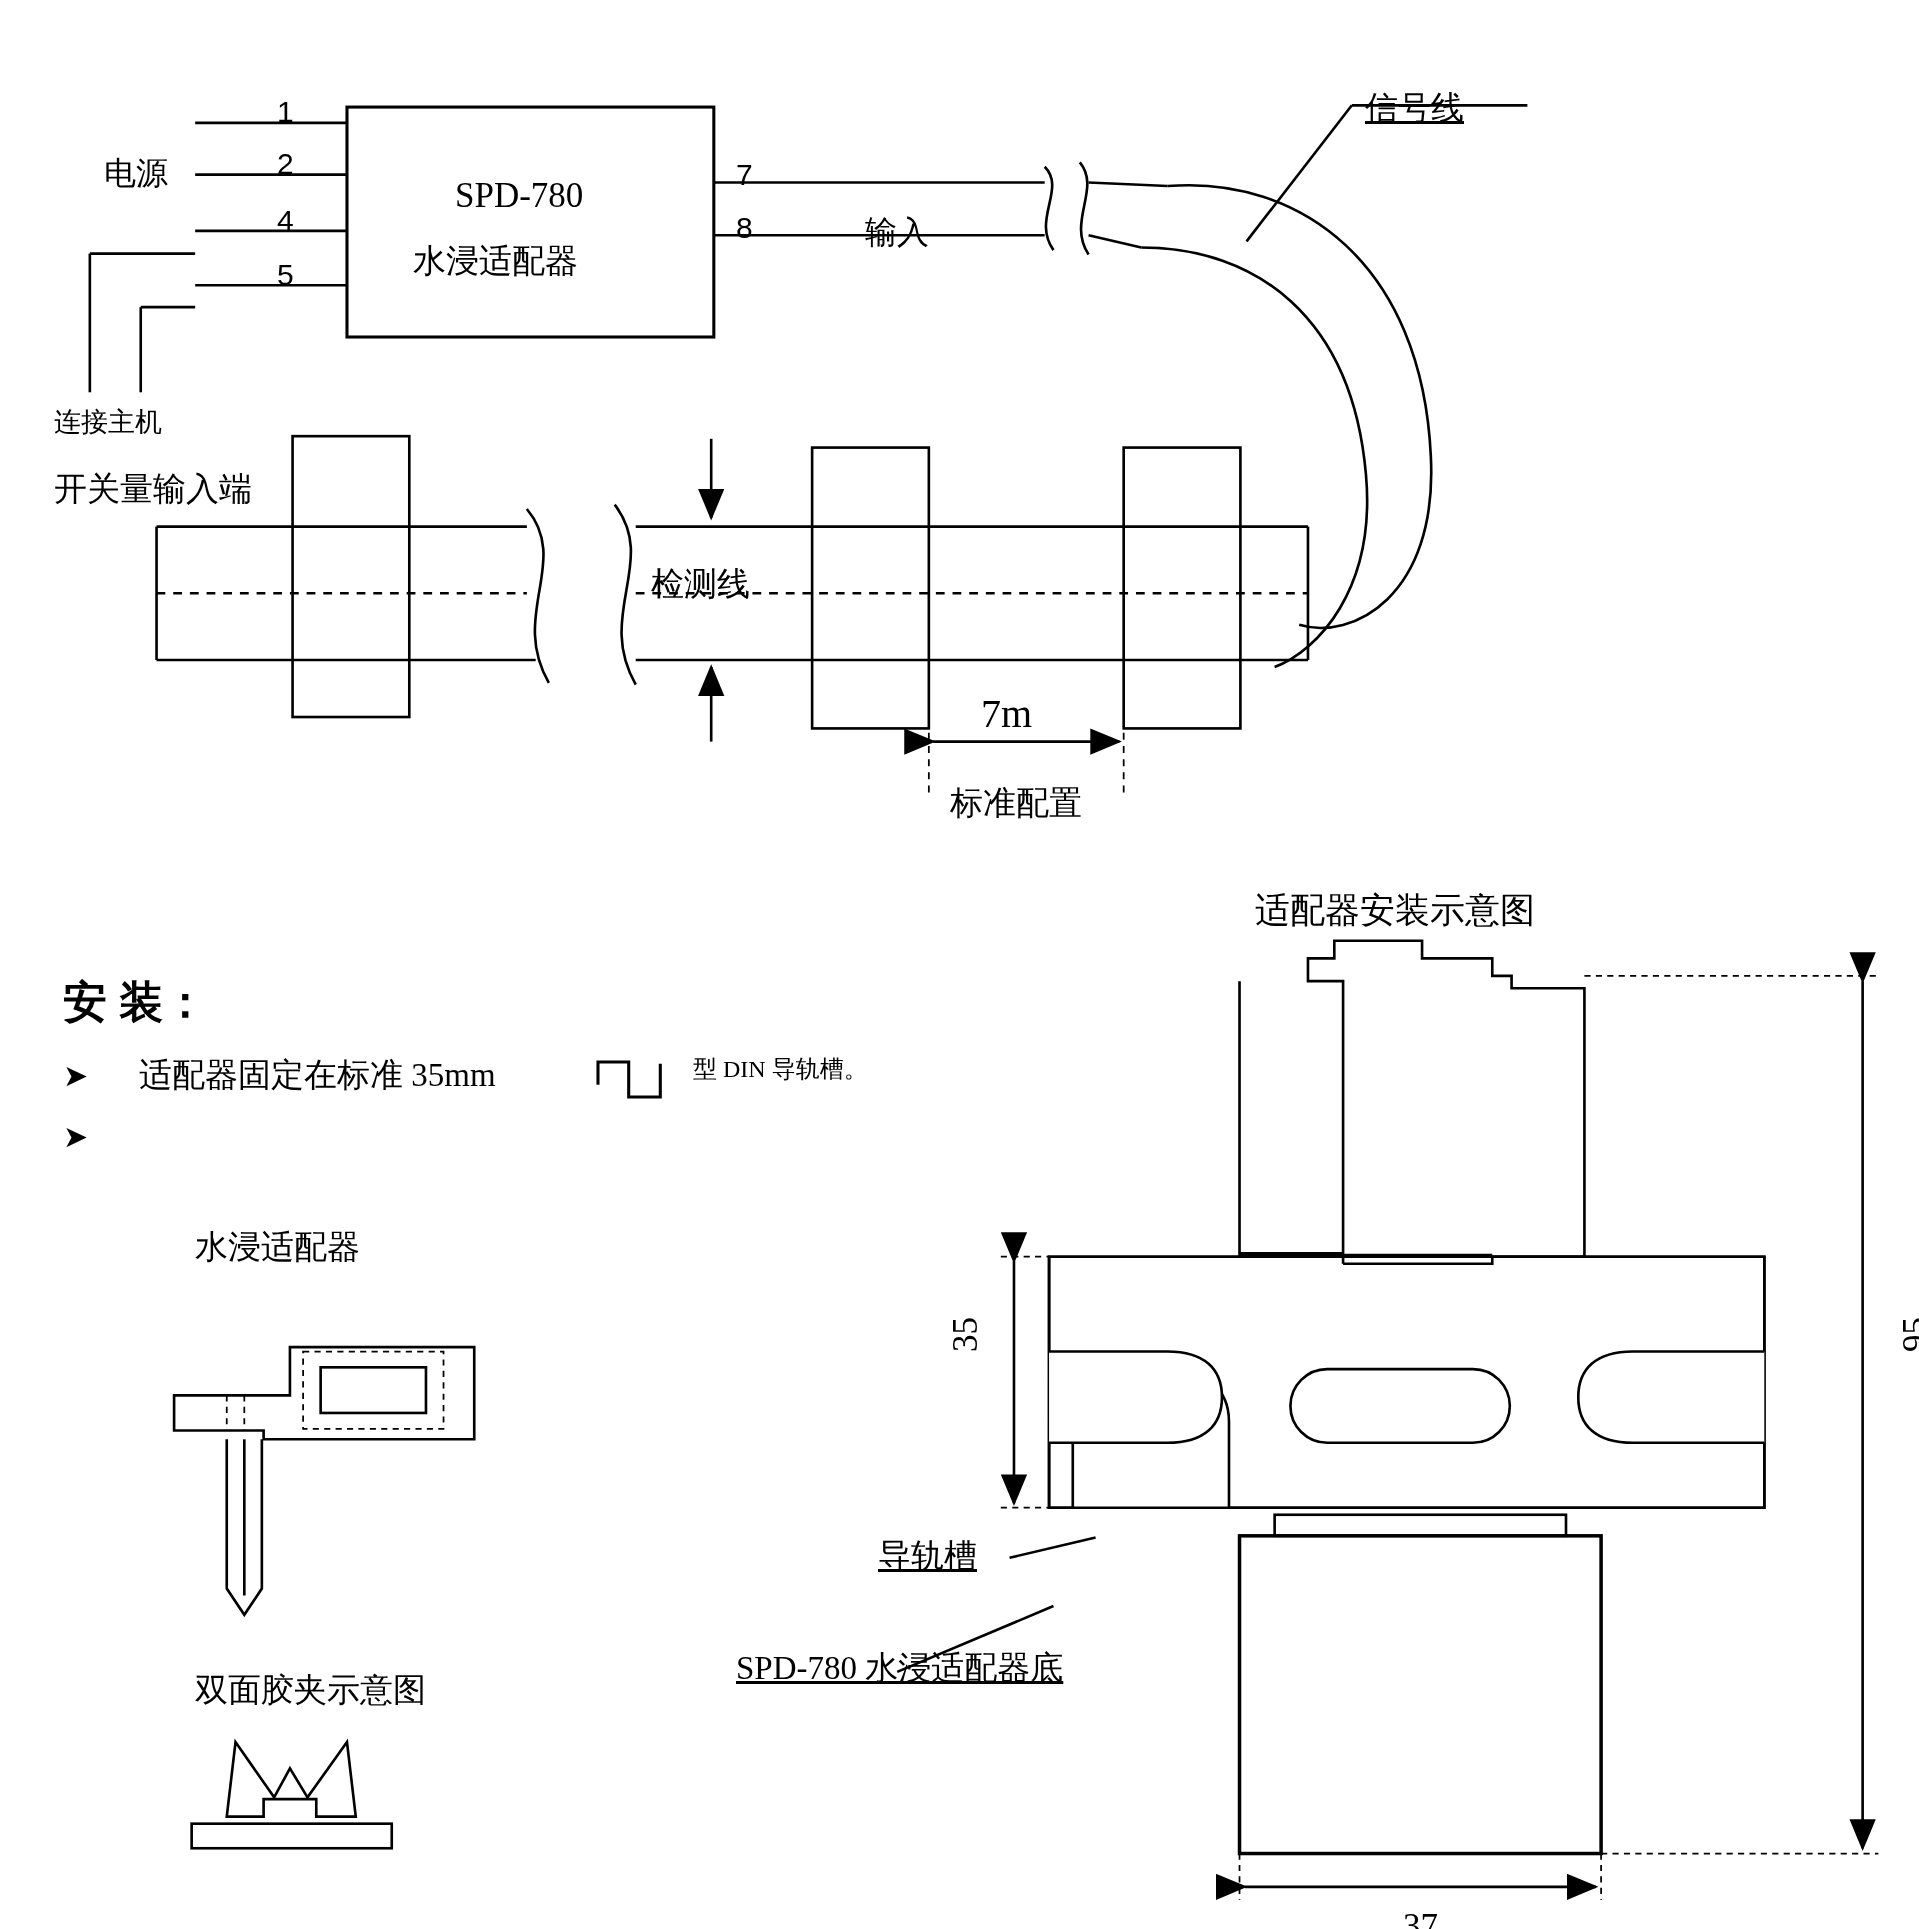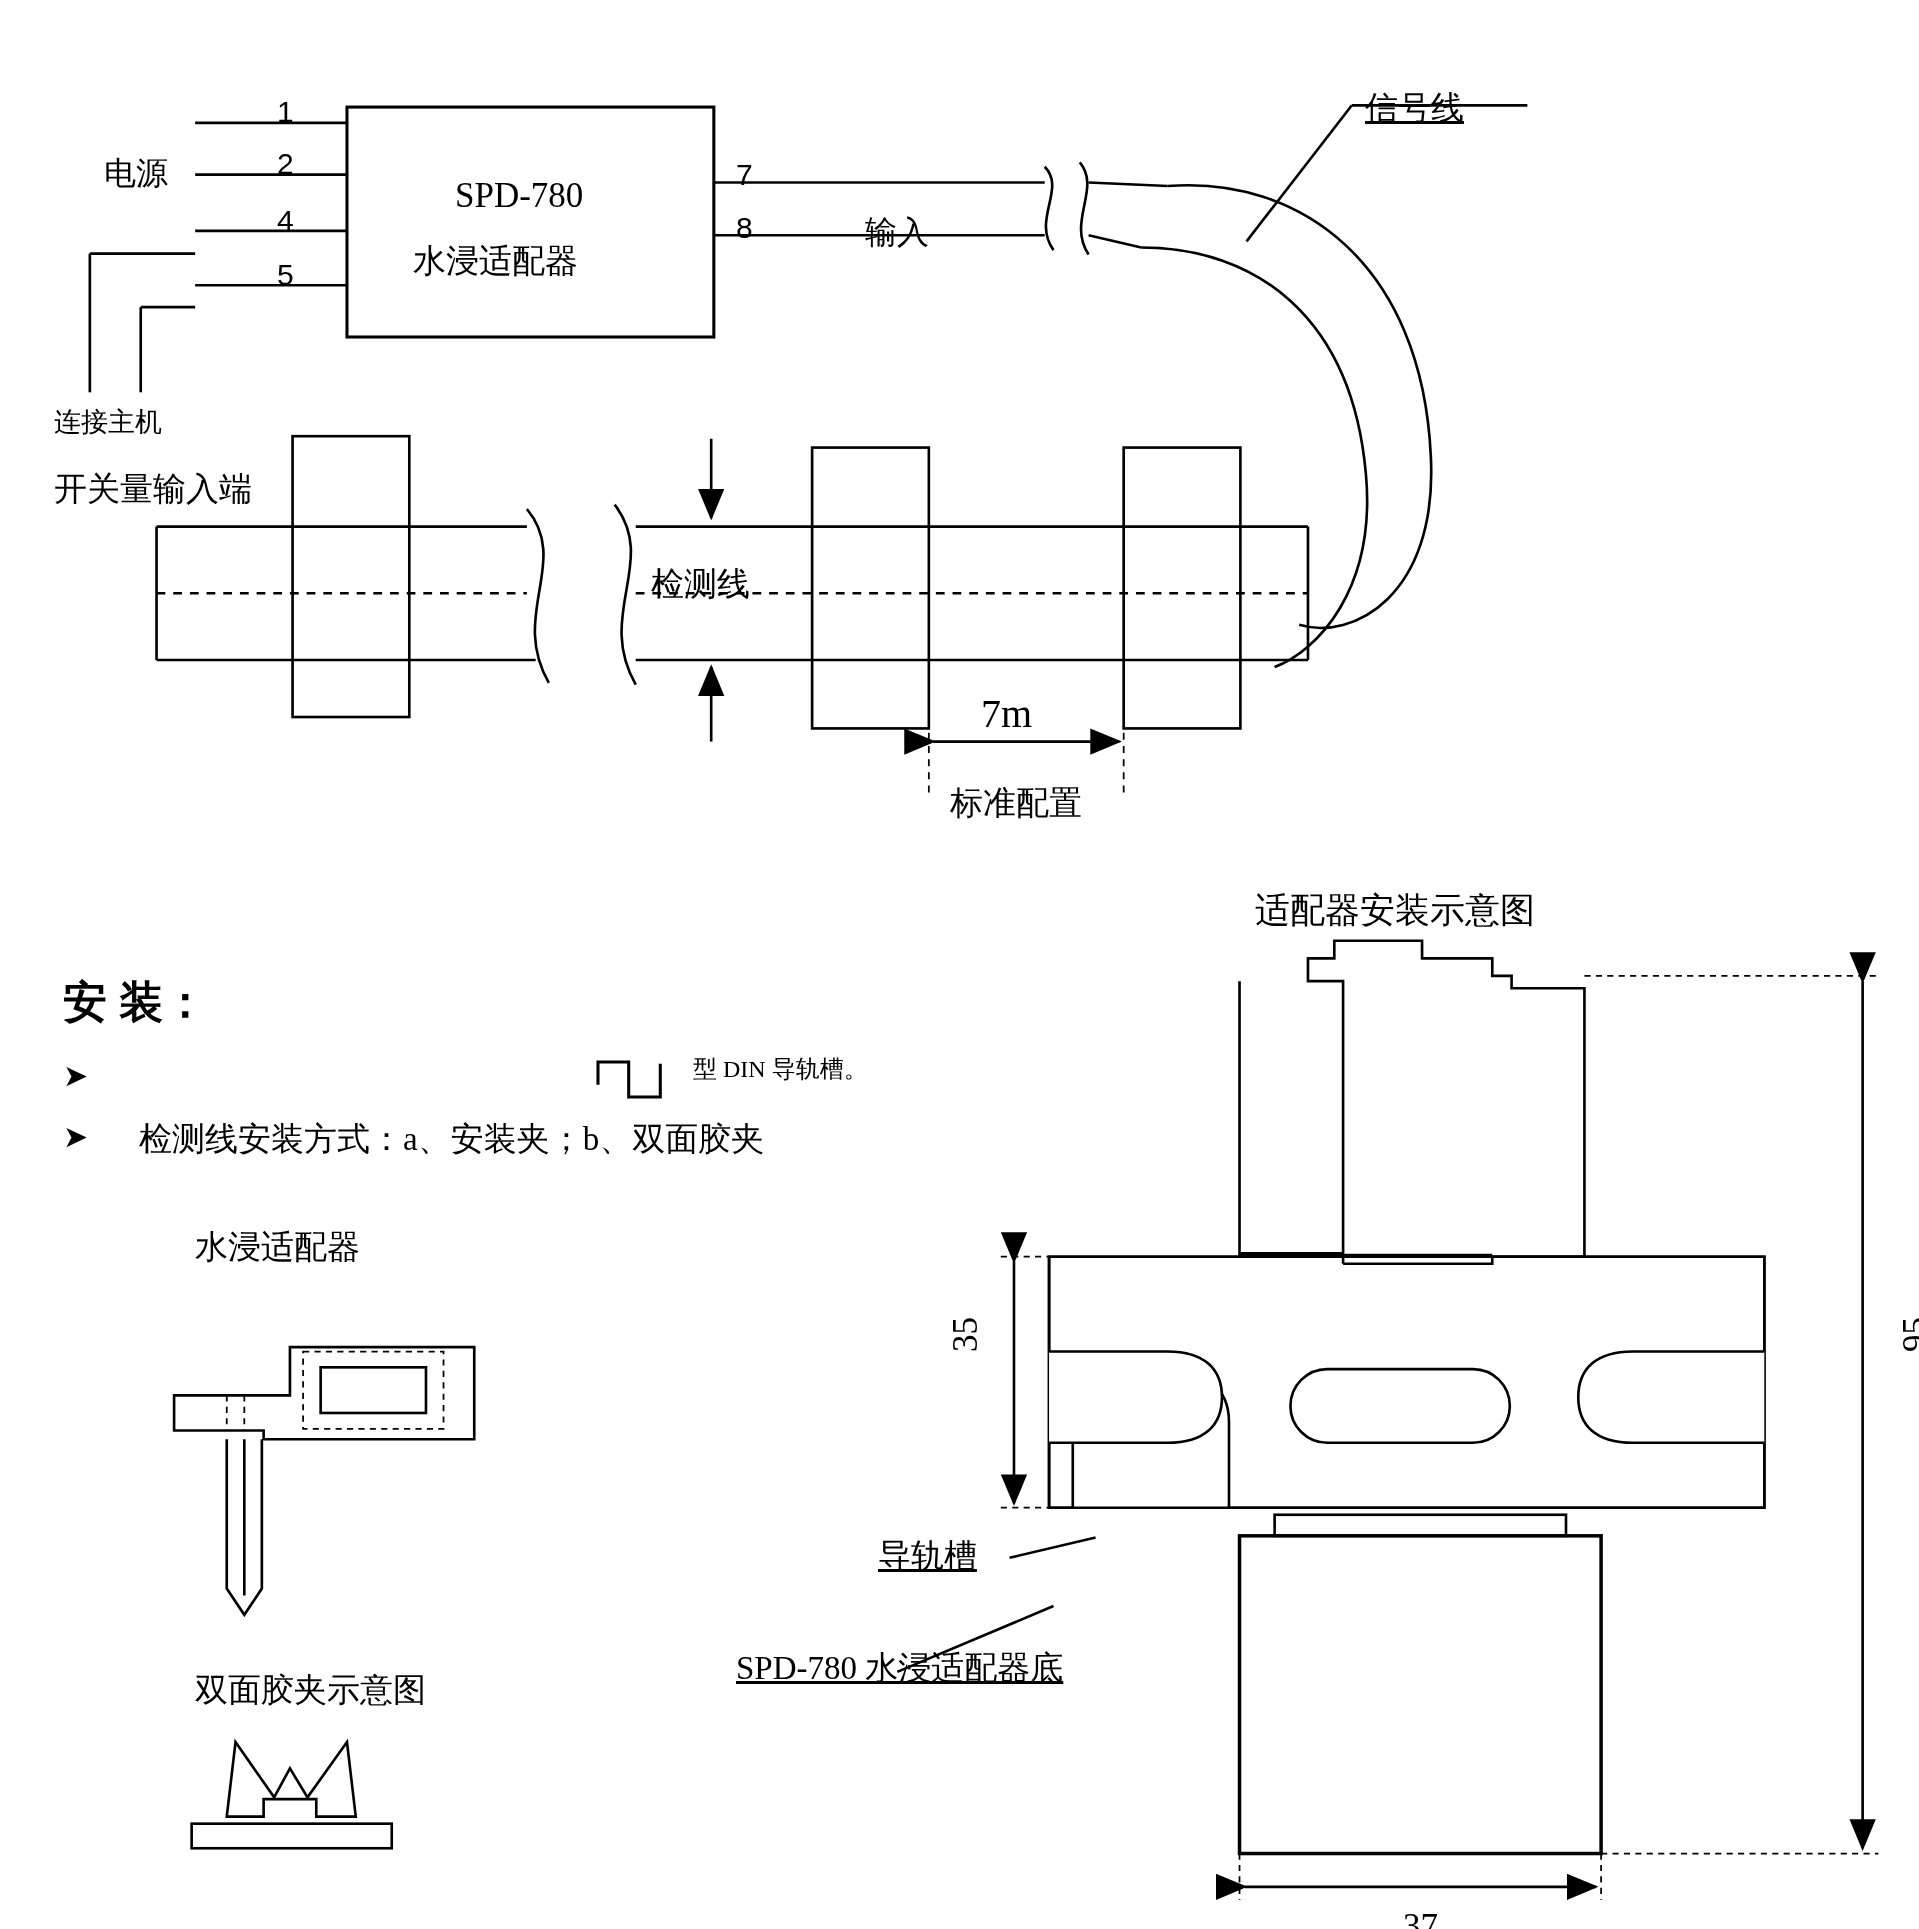--- a/index.html
+++ b/index.html
@@ -151,24 +151,24 @@
 <div class="lbl" style="left:54px;top:404px;font-size:27px;">连接主机</div>
 <div class="lbl" style="left:54px;top:467px;font-size:33px;">开关量输入端</div>
 
 <div class="lbl" style="left:651px;top:562px;font-size:33px;">检测线</div>
 <div class="lbl serif" style="left:981px;top:690px;font-size:40px;">7m</div>
 <div class="lbl" style="left:941px;top:781px;font-size:33px;margin-left:9px;">标准配置</div>
 
 <div class="lbl" style="left:63px;top:973px;font-size:44px;font-weight:bold;">安 装：</div>
 
 <div class="lbl" style="left:63px;top:1058px;font-size:30px;">➤</div>
+<div class="lbl serif" style="left:139px;top:1053px;font-size:33px;">适配器固定在标准 35mm</div>
 <div class="lbl serif" style="left:693px;top:1053px;font-size:24px;">型 DIN 导轨槽。</div>
 
 <div class="lbl" style="left:63px;top:1119px;font-size:30px;">➤</div>
-<div class="lbl serif" style="left:139px;top:1117px;font-size:33px;">检测线安装方式：a、安装夹；b、双面胶夹</div>
 
 <div class="lbl" style="left:195px;top:1225px;font-size:33px;">水浸适配器</div>
 <div class="lbl" style="left:195px;top:1668px;font-size:33px;">双面胶夹示意图</div>
 
 <div class="lbl" style="left:1255px;top:847px;font-size:35px;margin-top:40px;">适配器安装示意图</div>
 <div class="lbl serif" style="left:946px;top:1352px;font-size:35px;transform:rotate(-90deg);transform-origin:left top;">35</div>
 <div class="lbl serif" style="left:1896px;top:1352px;font-size:35px;transform:rotate(-90deg);transform-origin:left top;">95</div>
 <div class="lbl serif" style="left:1403px;top:1907px;font-size:35px;">37</div>
 <div class="lbl u" style="left:878px;top:1534px;font-size:33px;">导轨槽</div>
 <div class="lbl serif u" style="left:736px;top:1646px;font-size:33px;">SPD-780 水浸适配器底</div>

